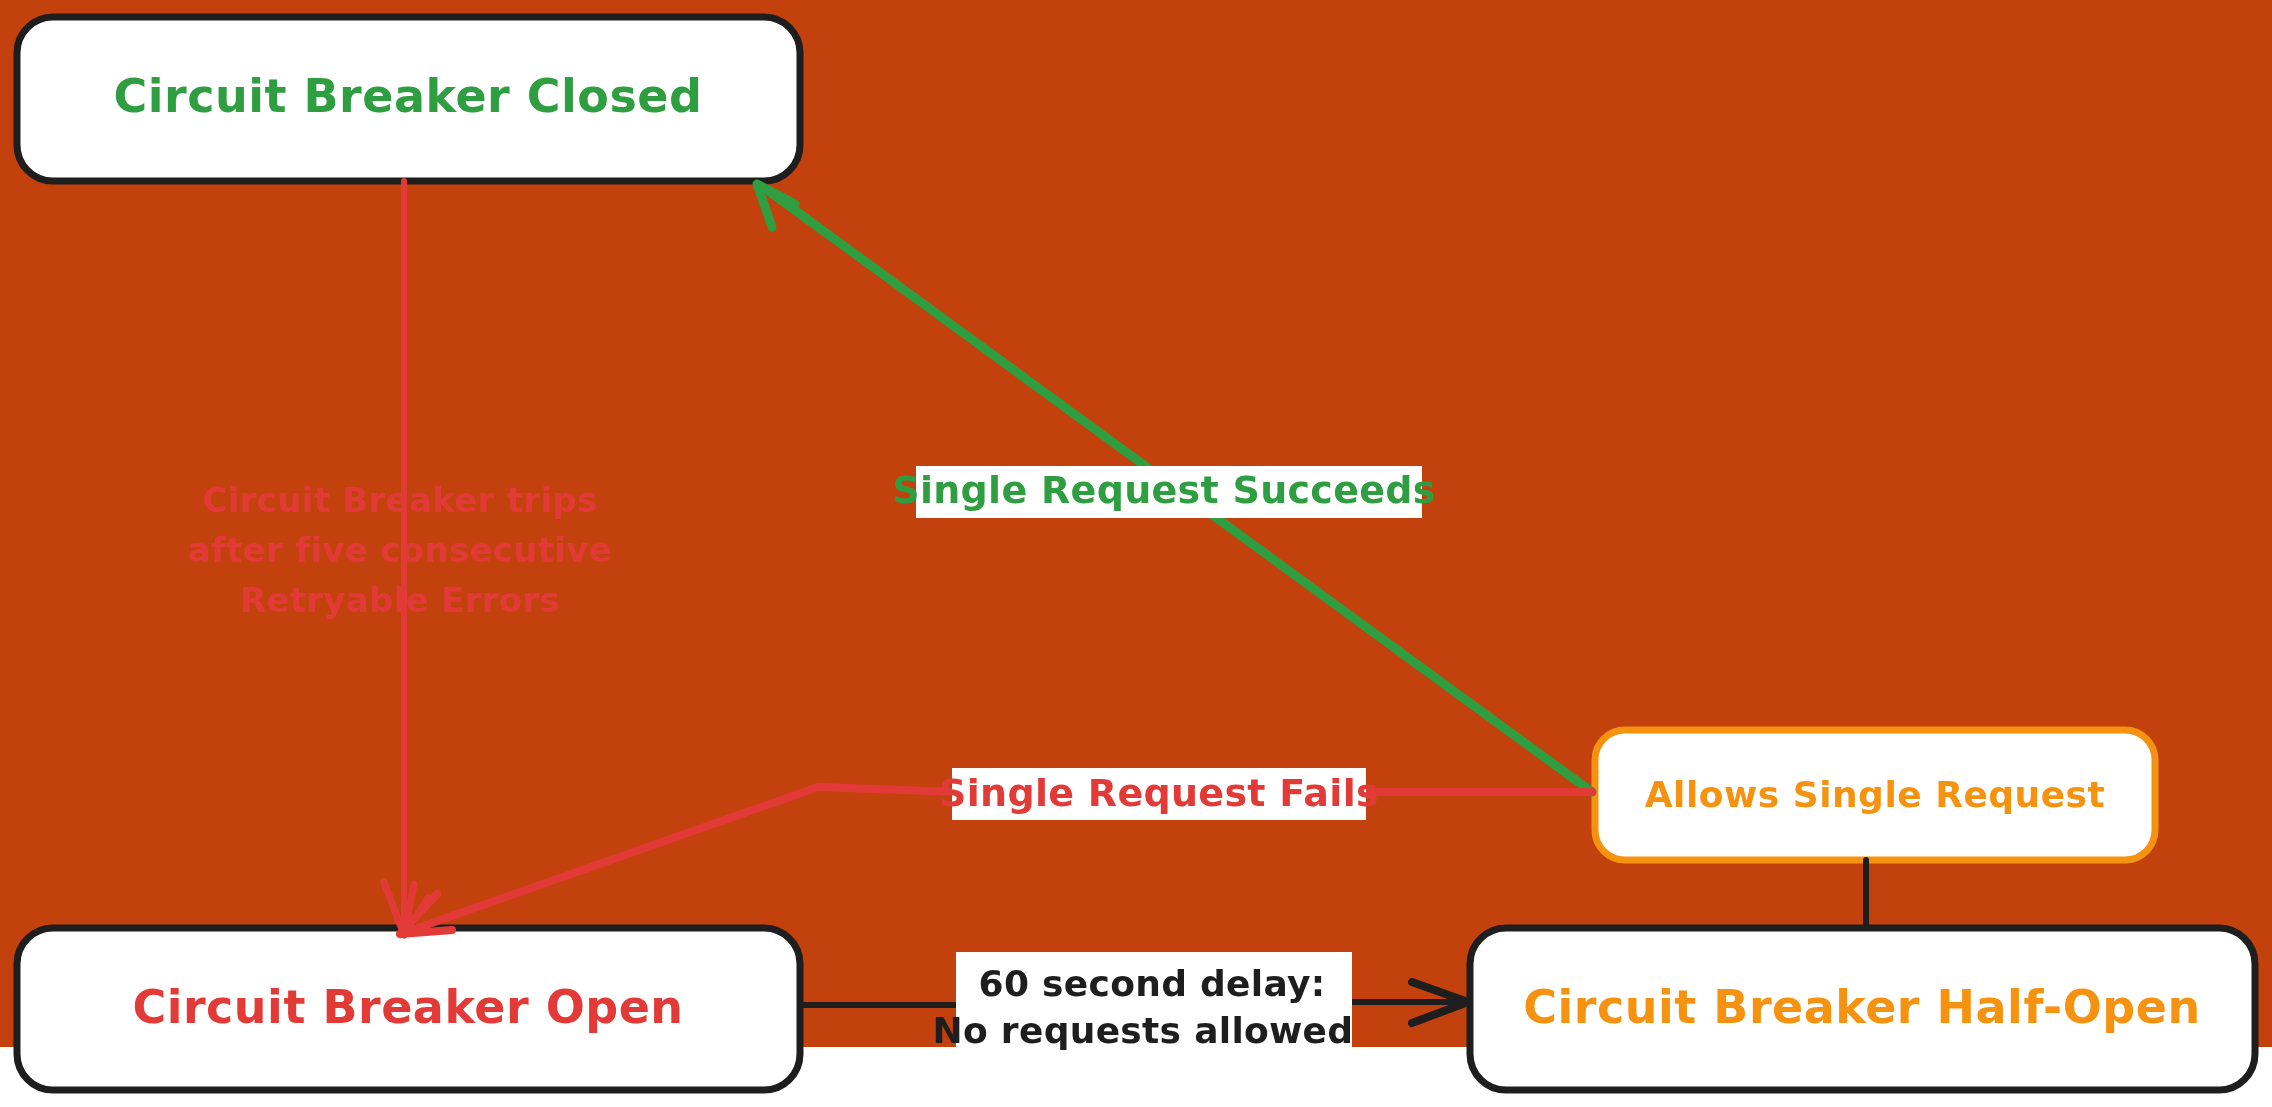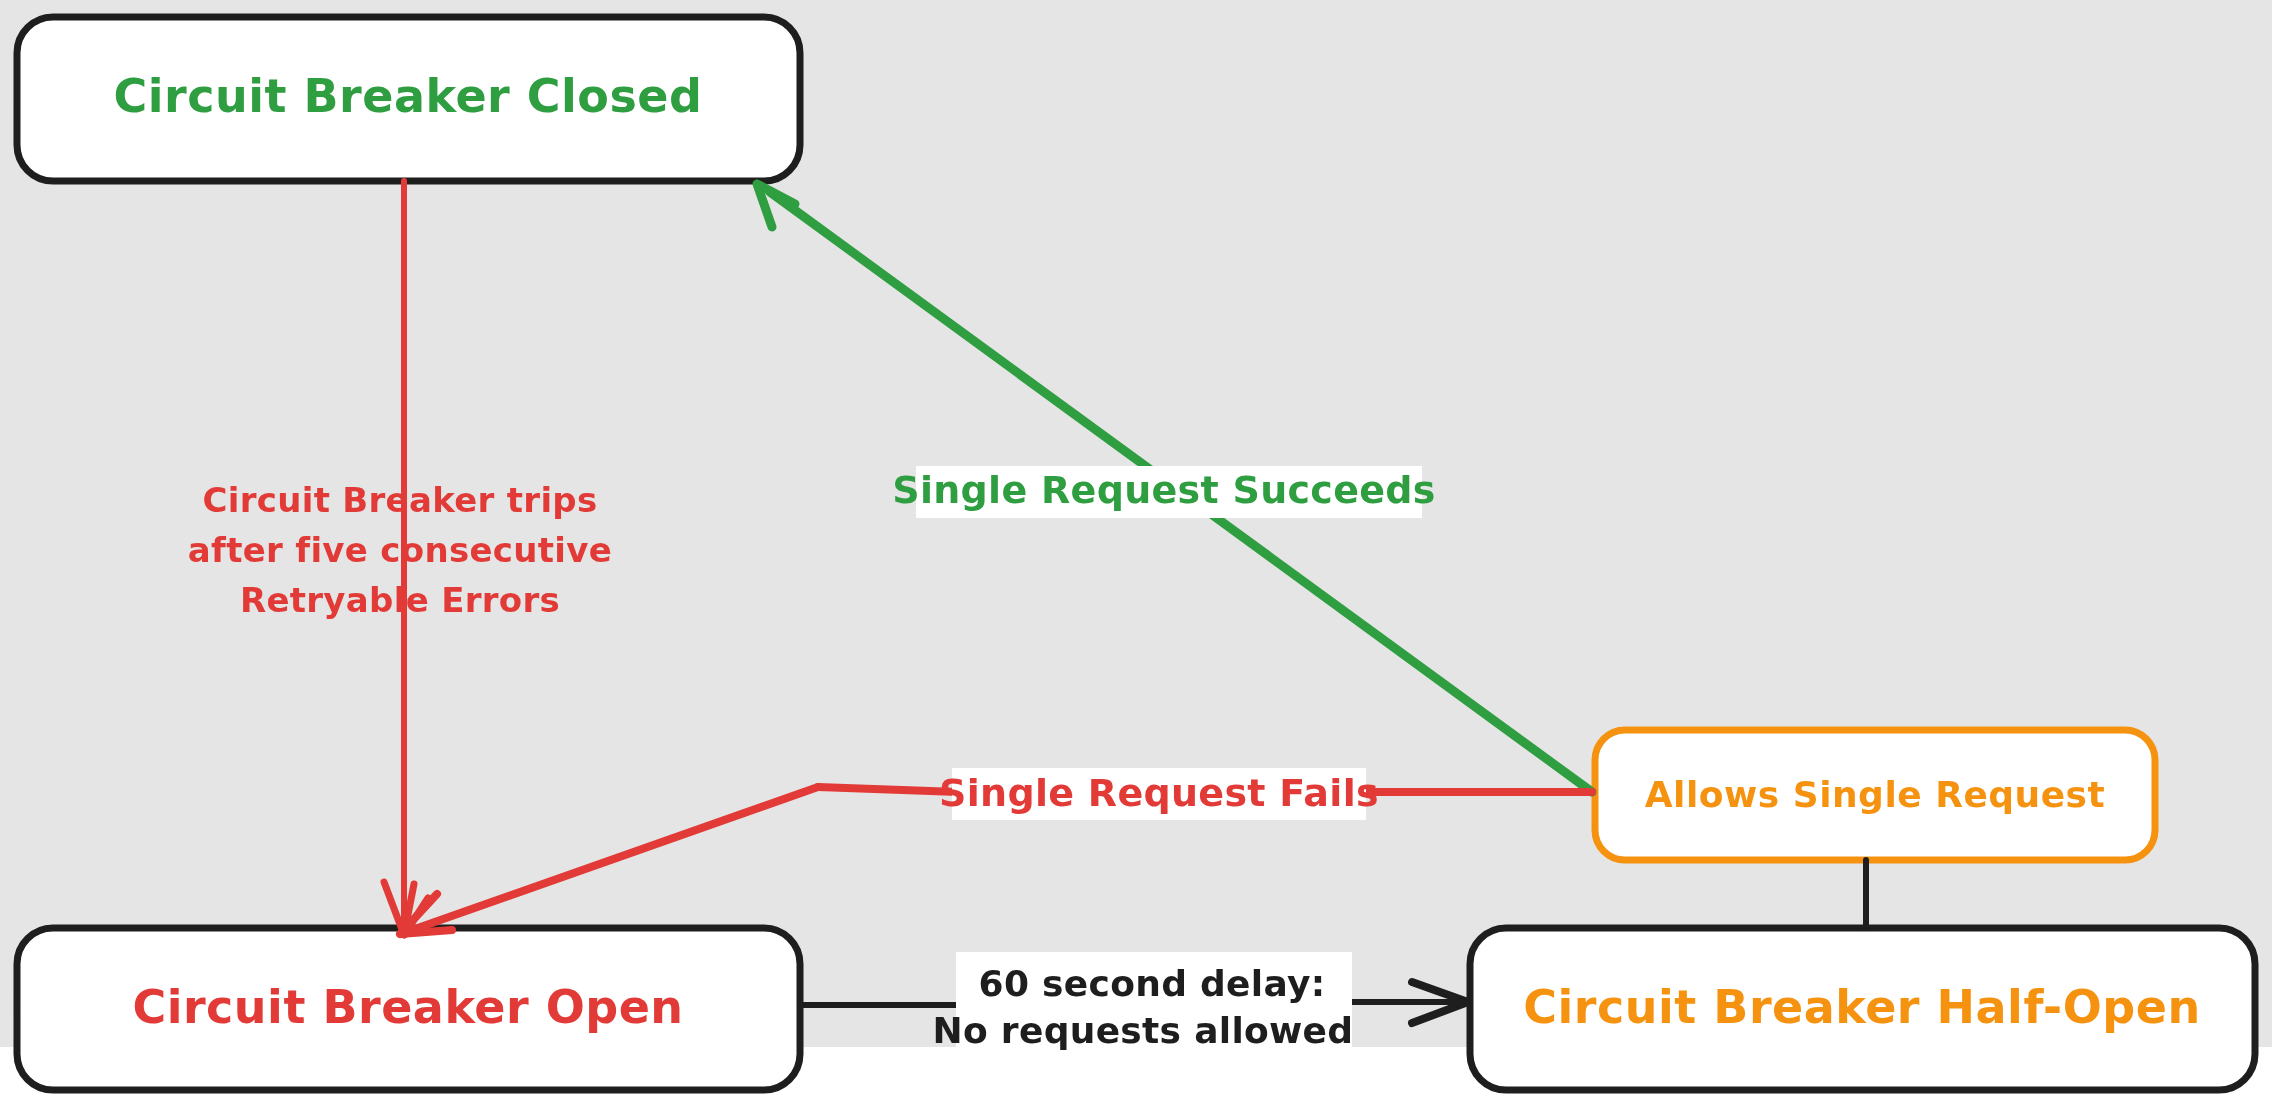--- a/index.html
+++ b/index.html
@@ -10,21 +10,21 @@
   body {
     width: 2272px;
     height: 1107px;
     overflow: hidden;
     font-family: "DejaVu Sans", sans-serif;
   }
   #diagram-root {
     position: relative;
     width: 2272px;
     height: 1047px;
-    background: #e5e5e5;
+    background: #c2410c;
     text-decoration: underline;
   }
   svg.layer {
     position: absolute;
     top: 0;
     left: 0;
     width: 2272px;
     height: 1107px;
   }
   .node-label {

